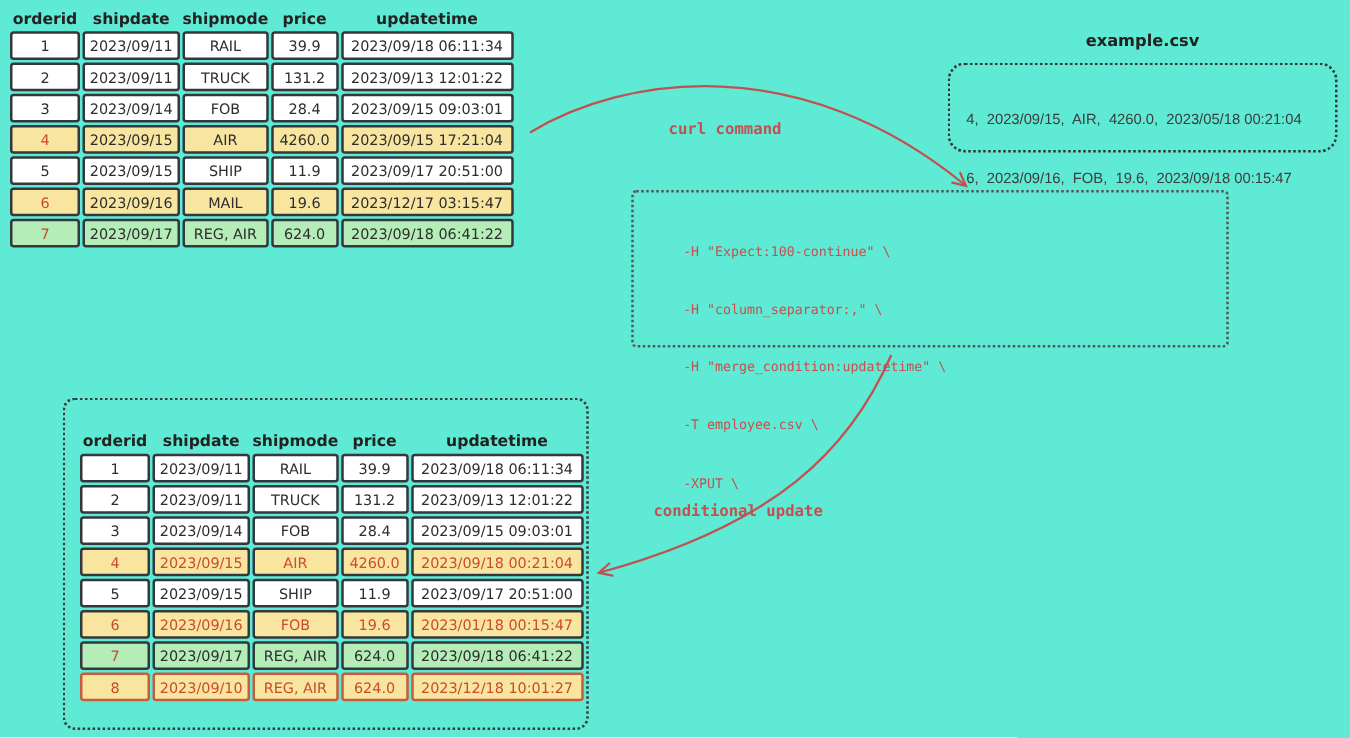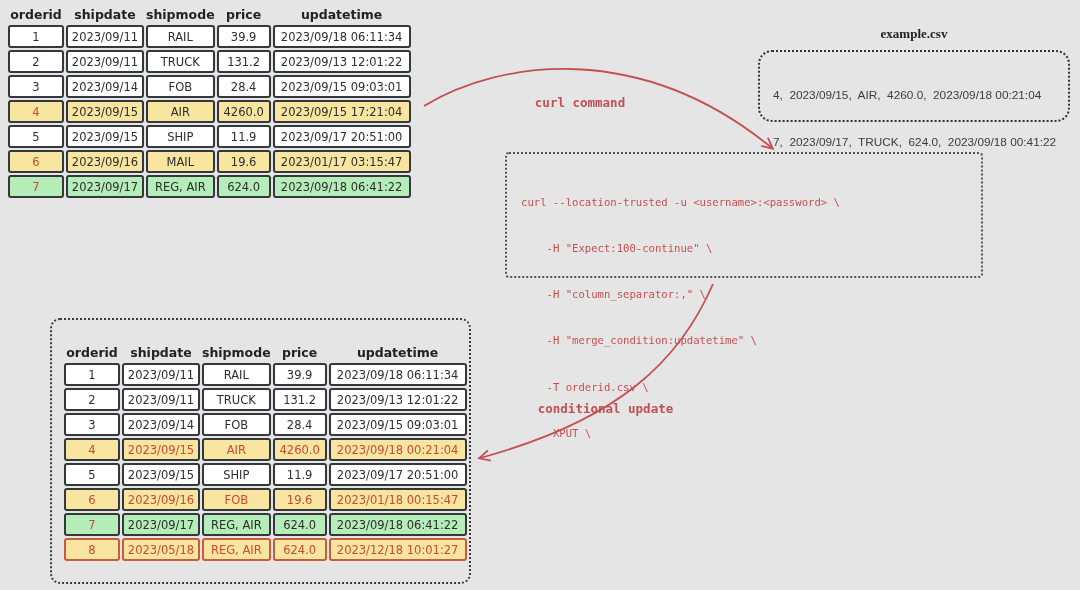--- a/index.html
+++ b/index.html
@@ -6,21 +6,21 @@
     --ink:#2d2d2d;
     --border:#34383c;
     --yellow:#f8e6a0;
     --green:#b4edb8;
     --redtext:#cc4a2d;
     --arrow:#c25050;
     --redborder:#c75d3b;
   }
   html,body{margin:0;padding:0;background:#ffffff;}
   #stage{
-    position:relative;width:1080px;height:590px;background:#e5e5e5;overflow:hidden;
+    position:relative;width:1080px;height:590px;background:#5eead4;overflow:hidden;
     font-family:"DejaVu Sans",sans-serif;color:var(--ink);
   }
   
   table.tbl{border-collapse:separate;border-spacing:2px;table-layout:fixed;}
   table.tbl th{
     height:16px;padding:0 0 1px 0;border:none;text-align:center;
     font-size:12.5px;font-weight:600;color:#222;white-space:nowrap;
   }
   table.tbl td{
     box-sizing:border-box;height:23px;padding:0 2px;background:#fff;
@@ -36,42 +36,42 @@
   .tbl-before{position:absolute;left:6px;top:4px;}
   .tbl-after{position:absolute;left:62px;top:342px;}
   
   .result-panel{
     position:absolute;left:50px;top:318px;width:417px;height:262px;
     border:2px dotted #3a3a3a;border-radius:10px;background:transparent;
   }
   
   .csv-title{
     position:absolute;left:758px;top:26px;width:312px;text-align:center;
-    font-size:13px;font-weight:600;color:#222;font-family:Liberation Serif, serif;
+    font-size:13px;font-weight:600;color:#222;
   }
   .csv-box{
     position:absolute;left:758px;top:50px;width:312px;height:72px;box-sizing:border-box;
     border:2px dotted #333;border-radius:14px;padding:5px 0 0 13px;
     font-family:"Liberation Sans",sans-serif;font-size:11.8px;line-height:15.6px;
     color:#3c3c3c;white-space:pre;
   }
   
   .curl-box{
     position:absolute;left:505px;top:152px;width:478px;height:126px;box-sizing:border-box;
     border:2px dotted #555;border-radius:4px;padding:10px 0 0 14px;
     font-family:"DejaVu Sans Mono",monospace;font-size:10.6px;line-height:15.4px;
     color:#c84f4f;white-space:pre;
   }
   
   .arrow-label{
     position:absolute;font-family:"DejaVu Sans Mono",monospace;font-size:12.5px;
     font-weight:600;color:var(--arrow);text-align:center;white-space:nowrap;margin-top:17px;
   }
   .lbl-curl{left:505px;top:78px;width:150px;}
-  .lbl-update{left:523px;top:384px;width:165px;}
+  .lbl-update{left:508px;top:384px;width:165px;}
   
   .arrows{position:absolute;left:0;top:0;width:1080px;height:590px;pointer-events:none;}
 </style>
 </head>
 <body>
 
 <div id="stage">
 
   <table class="tbl tbl-before">
     <colgroup>
@@ -124,44 +124,43 @@
         <td>2023/09/15</td>
         <td>SHIP</td>
         <td>11.9</td>
         <td>2023/09/17 20:51:00</td>
       </tr>
       <tr class="y idr">
         <td>6</td>
         <td>2023/09/16</td>
         <td>MAIL</td>
         <td>19.6</td>
-        <td>2023/01/17 03:15:47</td>
+        <td>2023/12/17 03:15:47</td>
       </tr>
       <tr class="g idr">
         <td>7</td>
         <td>2023/09/17</td>
         <td>REG, AIR</td>
         <td>624.0</td>
         <td>2023/09/18 06:41:22</td>
       </tr>
     </tbody>
   </table>
 
   <div class="csv-title">example.csv</div>
   <div class="csv-box">
-    <div>4,  2023/09/15,  AIR,  4260.0,  2023/09/18 00:21:04</div>
-    <div>7,  2023/09/17,  TRUCK,  624.0,  2023/09/18 00:41:22</div>
+    <div>4,  2023/09/15,  AIR,  4260.0,  2023/05/18 00:21:04</div>
+    <div>6,  2023/09/16,  FOB,  19.6,  2023/09/18 00:15:47</div>
   </div>
 
   <div class="curl-box">
-    <div>curl --location-trusted -u &lt;username&gt;:&lt;password&gt; \</div>
     <div>    -H "Expect:100-continue" \</div>
     <div>    -H "column_separator:," \</div>
     <div>    -H "merge_condition:updatetime" \</div>
-    <div>    -T orderid.csv \</div>
+    <div>    -T employee.csv \</div>
     <div>    -XPUT \</div>
   </div>
 
   <div class="result-panel"></div>
   <table class="tbl tbl-after">
     <colgroup>
         <col style="width:56px">
         <col style="width:78px">
         <col style="width:58px">
         <col style="width:54px">
@@ -221,21 +220,21 @@
       </tr>
       <tr class="g idr">
         <td>7</td>
         <td>2023/09/17</td>
         <td>REG, AIR</td>
         <td>624.0</td>
         <td>2023/09/18 06:41:22</td>
       </tr>
       <tr class="y rb allred">
         <td>8</td>
-        <td>2023/05/18</td>
+        <td>2023/09/10</td>
         <td>REG, AIR</td>
         <td>624.0</td>
         <td>2023/12/18 10:01:27</td>
       </tr>
     </tbody>
   </table>
 
   <svg class="arrows" viewBox="0 0 1080 590" xmlns="http://www.w3.org/2000/svg">
     <defs>
       <marker id="ah" markerWidth="16" markerHeight="16" refX="11" refY="7" orient="auto" markerUnits="userSpaceOnUse">

